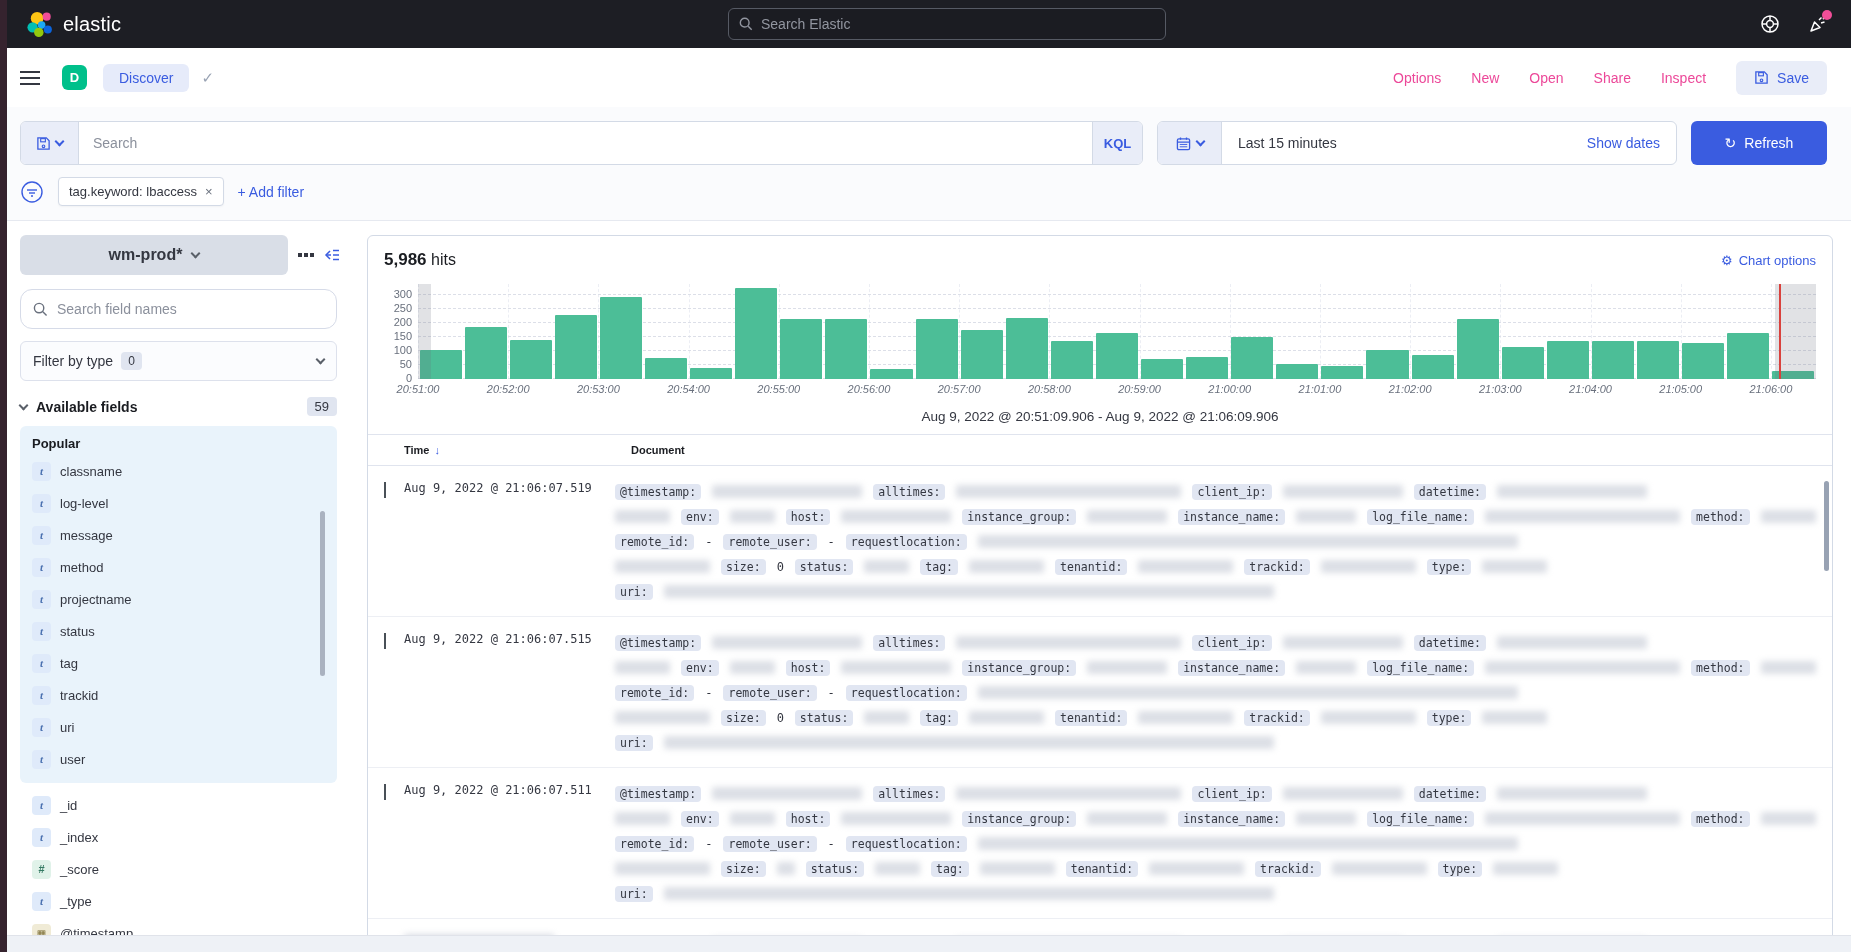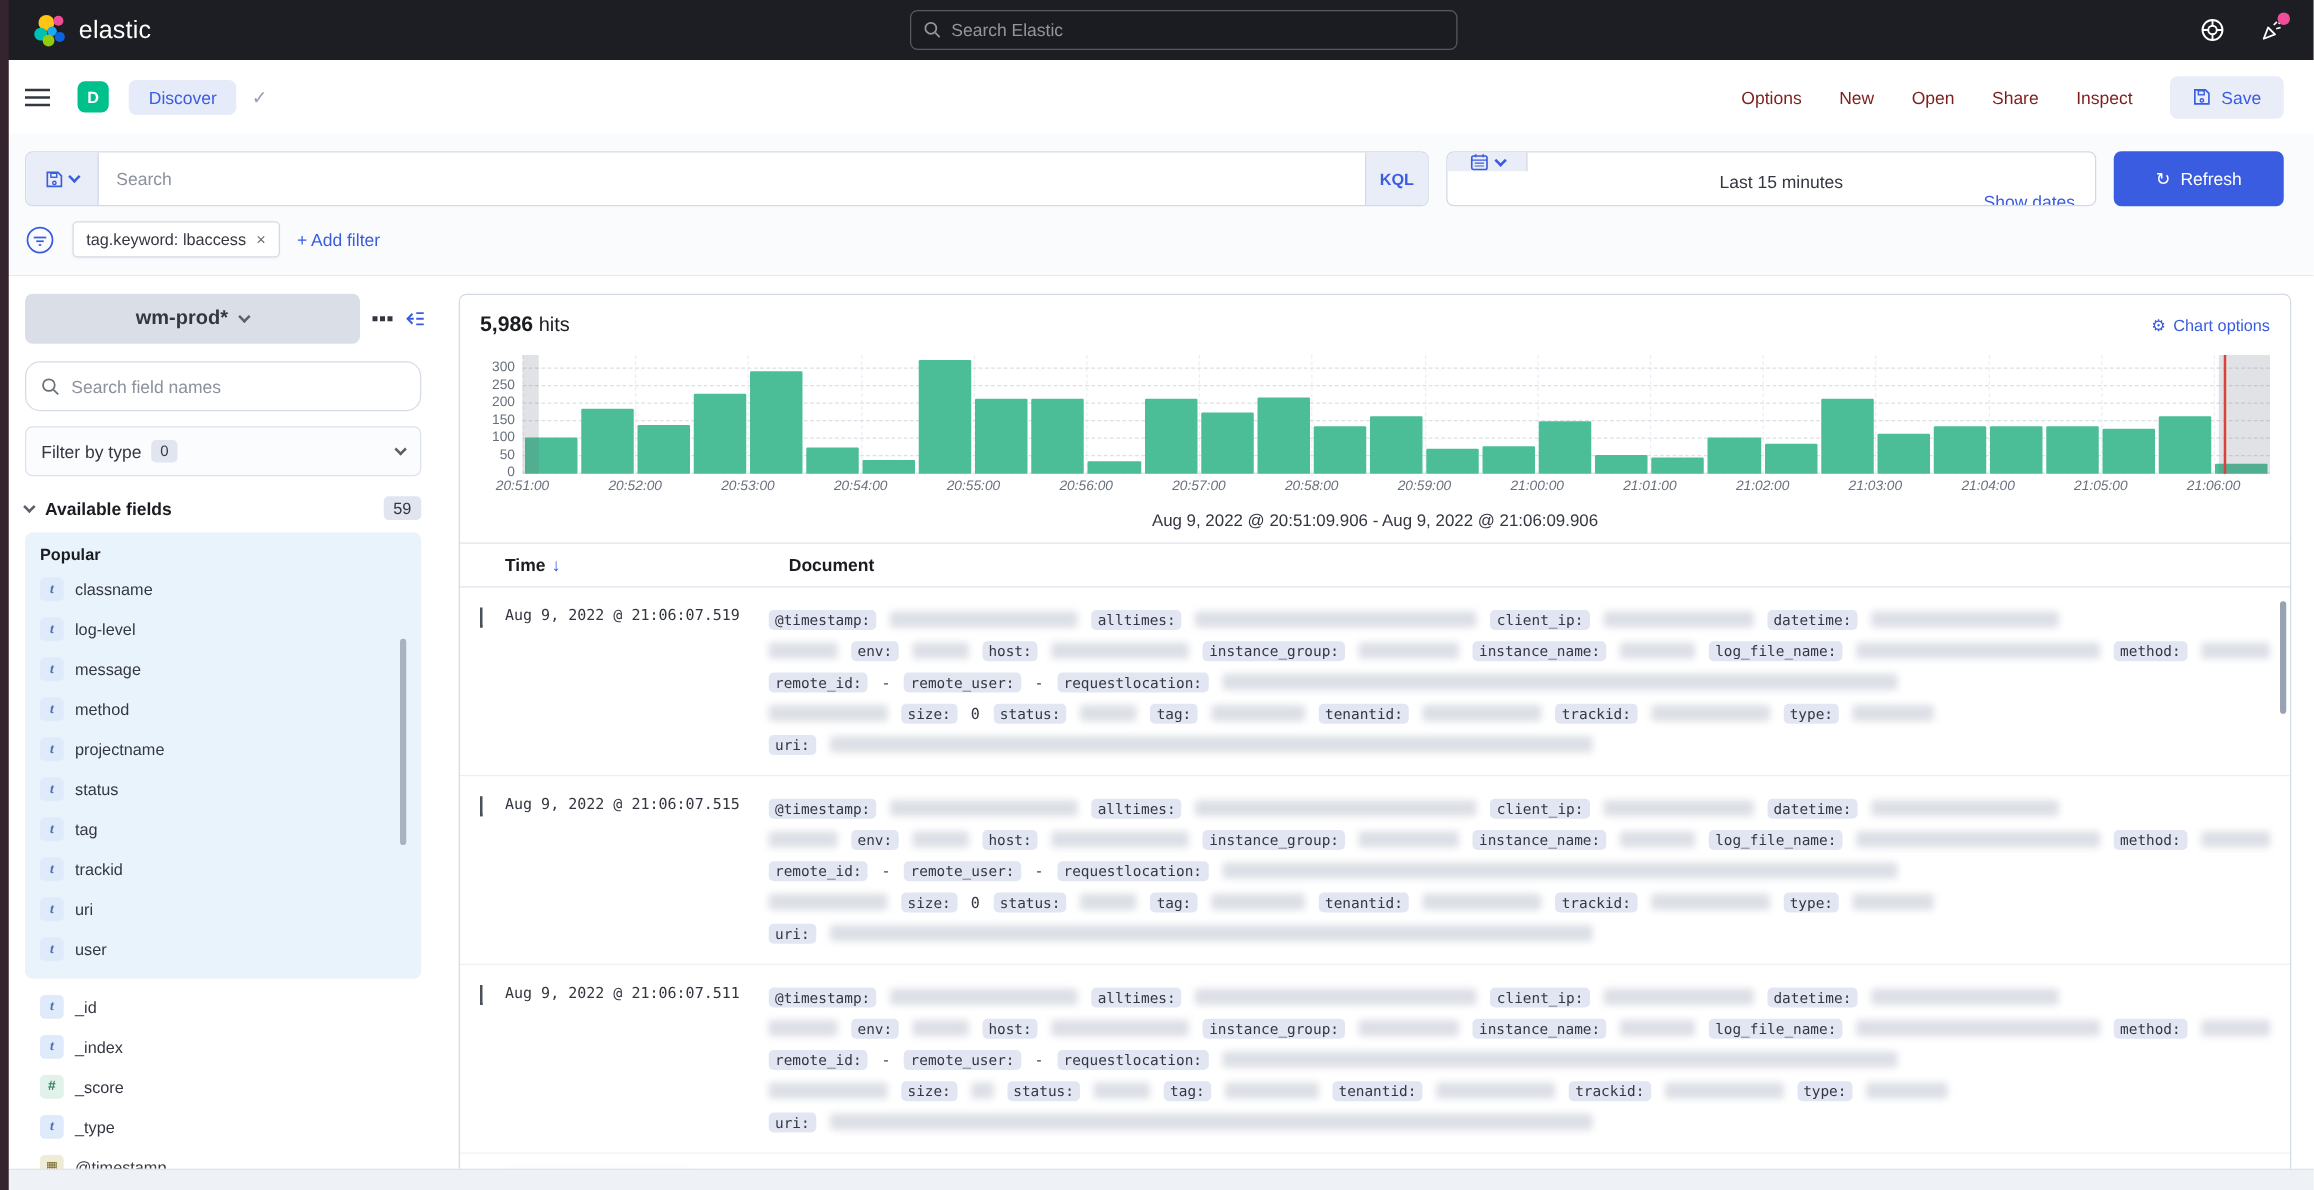--- a/index.html
+++ b/index.html
@@ -18,32 +18,32 @@
   .pink-dot { position:absolute; right:-3px; top:-3px; width:10px; height:10px; border-radius:50%; background:#f04e98; }
 
   
   .toolbar { height:59px; display:flex; align-items:center; padding:0 24px 0 20px; background:#fff; }
   .hamburger { width:20px; height:14px; border-top:2px solid #343741; border-bottom:2px solid #343741; position:relative; margin-right:22px; cursor:pointer; }
   .hamburger:before { content:""; position:absolute; left:0; right:0; top:4px; height:2px; background:#343741; }
   .app-badge { width:25px; height:25px; border-radius:6px; background:#00c08b; color:#fff; font-weight:bold; font-size:13px; display:flex; align-items:center; justify-content:center; margin-right:16px; }
   .crumb-pill { background:#e6ebfa; color:#3a5ce0; font-size:14px; font-weight:500; padding:6px 16px; border-radius:6px; cursor:pointer; }
   .crumb-check { color:#98a2b3; font-size:15px; margin-left:12px; }
   .toolbar-right { margin-left:auto; display:flex; align-items:center; gap:30px; }
-  .tb-link { color:#7f1d1d; font-size:14px; cursor:pointer; }
+  .tb-link { color:#ec4899; font-size:14px; cursor:pointer; }
   .save-btn { display:flex; align-items:center; gap:8px; background:#e9edf8; color:#3a5ce0; font-size:14px; font-weight:500; border:none; border-radius:6px; padding:9px 18px; cursor:pointer; }
 
   
   .query-zone { background:#fafbfd; border-bottom:1px solid #e6e9f0; }
   .querybar { display:flex; align-items:center; gap:14px; padding:14px 24px 8px 20px; }
   .search-combo { flex:1; height:44px; background:#fff; border:1px solid #d3dae6; border-radius:6px; display:flex; align-items:center; overflow:hidden; }
   .saved-seg { width:58px; align-self:stretch; background:#e9edf8; border-right:1px solid #d3dae6; display:flex; align-items:center; justify-content:center; gap:5px; cursor:pointer; }
   .q-input { flex:1; border:none; outline:none; font-size:14px; padding:0 14px; color:#343741; background:transparent; }
   .q-input::placeholder { color:#8b909c; }
   .kql-seg { width:50px; align-self:stretch; background:#e9edf8; border-left:1px solid #d3dae6; display:flex; align-items:center; justify-content:center; color:#3a5ce0; font-size:13px; font-weight:600; cursor:pointer; }
-  .date-combo { width:520px; height:44px; background:#fff; border:1px solid #d3dae6; border-radius:6px; display:flex; align-items:center; overflow:hidden;flex-direction:column; }
+  .date-combo { width:520px; height:44px; background:#fff; border:1px solid #d3dae6; border-radius:6px; display:flex; align-items:center; overflow:hidden; }
   .cal-seg { width:64px; align-self:stretch; background:#e9edf8; border-right:1px solid #d3dae6; display:flex; align-items:center; justify-content:center; gap:6px; cursor:pointer; }
   .date-text { font-size:14px; color:#343741; padding-left:16px; }
   .show-dates { margin-left:auto; padding-right:16px; color:#3a5ce0; font-size:14px; cursor:pointer; }
   .refresh-btn { width:136px; height:44px; background:#3a5ce0; border:none; border-radius:6px; color:#fff; font-size:14px; font-weight:500; display:flex; align-items:center; justify-content:center; gap:8px; cursor:pointer; }
 
   
   .filterbar { display:flex; align-items:center; gap:14px; padding:4px 24px 14px 20px; }
   .filter-pill { display:flex; align-items:center; gap:8px; background:#fff; border:1px solid #d3dae6; border-radius:4px; padding:6px 10px; font-size:13px; color:#343741; box-shadow:0 1px 2px rgba(0,0,0,.04); cursor:pointer; }
   .filter-pill .x { color:#69707d; font-size:13px; cursor:pointer; }
   .add-filter { color:#3a5ce0; font-size:14px; cursor:pointer; }
@@ -90,21 +90,21 @@
   .bars { position:absolute; left:0; right:0; bottom:0; top:0; display:flex; align-items:flex-end; }
   .bar-slot { flex:1; display:flex; align-items:flex-end; justify-content:center; height:100%; }
   .bar { width:calc(100% - 3px); background:#4cbe97; border-radius:1px 1px 0 0; }
   .ylabels { position:absolute; left:0; top:0; width:32px; height:95px; }
   .ylab { position:absolute; right:0; font-size:11px; color:#69707d; }
   .xlabels { position:absolute; left:38px; right:4px; top:99px; height:14px; }
   .xlab { position:absolute; transform:translateX(-50%); font-size:11px; color:#69707d; white-space:nowrap;font-style:italic; }
   .overlay-grey { position:absolute; top:0; bottom:0; background:rgba(105,112,125,.20); }
   .redline { position:absolute; top:0; bottom:0; width:2px; background:#d9413d; }
   .caption { text-align:center; font-size:13.5px; color:#343741; margin:12px 0 10px 0; }
-  .tbl-head { display:flex; border-top:1px solid #e0e4ee; border-bottom:1px solid #e0e4ee; padding:9px 16px 9px 36px; font-size:14px; font-weight:bold; color:#1a1c21; }
+  .tbl-head { display:flex; border-top:1px solid #e0e4ee; border-bottom:1px solid #e0e4ee; padding:9px 16px 9px 36px; font-size:11px; font-weight:bold; color:#1a1c21; }
   .th-time { width:227px; display:flex; gap:5px; align-items:center; }
   .sort-arrow { color:#3a5ce0; font-weight:normal; cursor:pointer; }
   .doc-rows .row { display:flex; padding:13px 16px 12px 16px; border-bottom:1px solid #edeff4; }
   .row-chev { width:20px; color:#495057; font-size:12px; padding-top:3px; cursor:pointer; }
   .row-time { width:211px; font-family:"DejaVu Sans Mono", monospace; font-size:12px; padding-top:2px; }
   .row-doc { flex:1; font-family:"DejaVu Sans Mono", monospace; font-size:12px; }
   .doc-line { height:25px; display:flex; align-items:center; gap:11px; }
   .fbadge { background:#e1e6f2; border-radius:4px; padding:1px 5px; font-size:11.5px; color:#343741; white-space:nowrap; }
   .blur { display:inline-block; height:13px; background:#b9bfcc; opacity:.5; filter:blur(3px); border-radius:2px; }
   .main-scroll { position:absolute; right:3px; top:245px; width:5px; height:90px; border-radius:3px; background:#98a2b3; }

